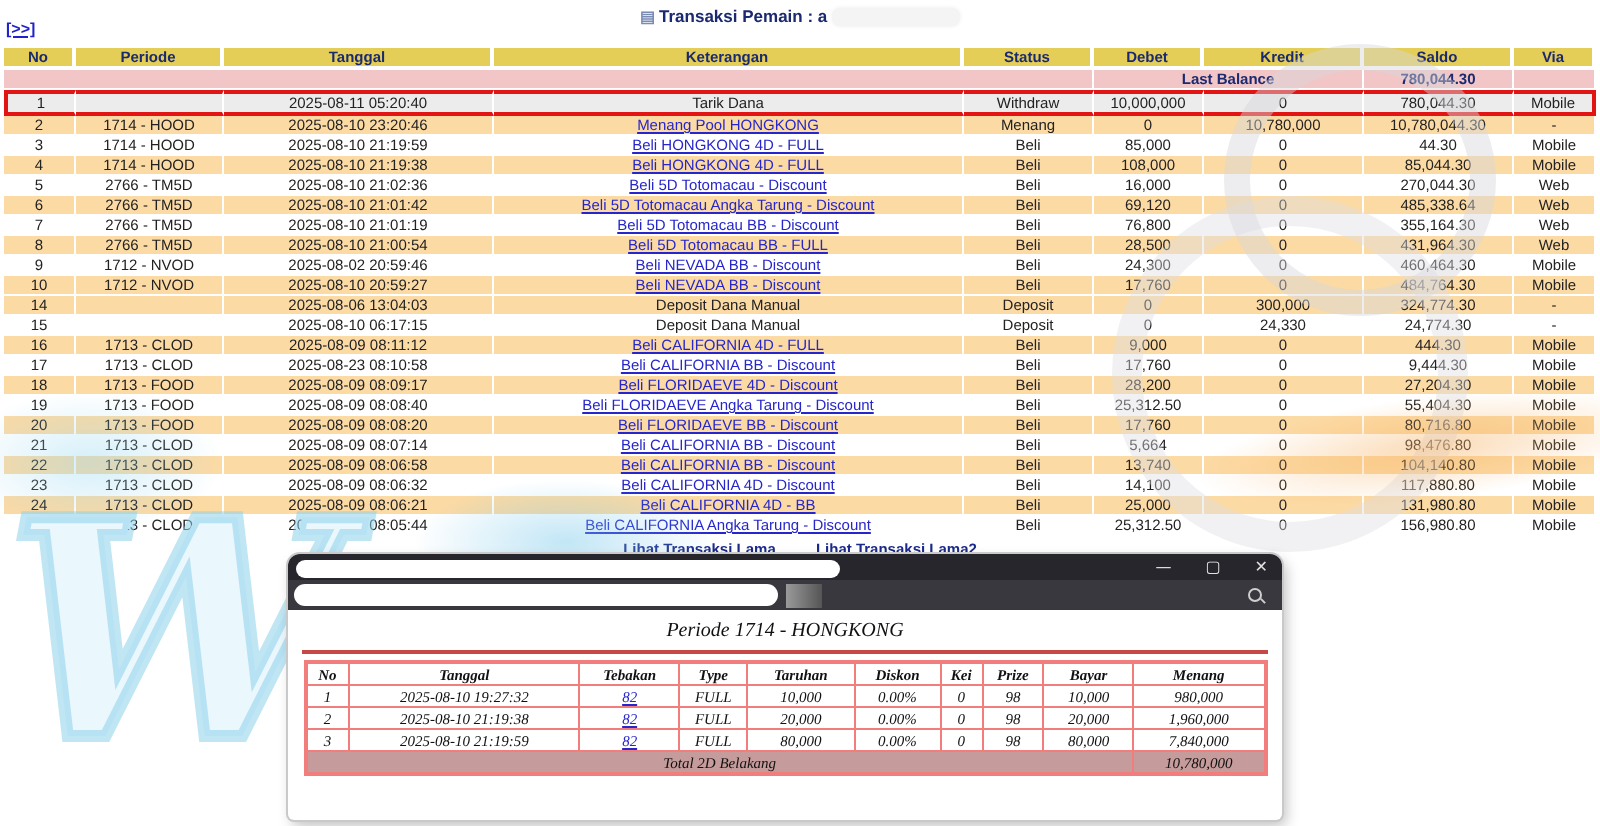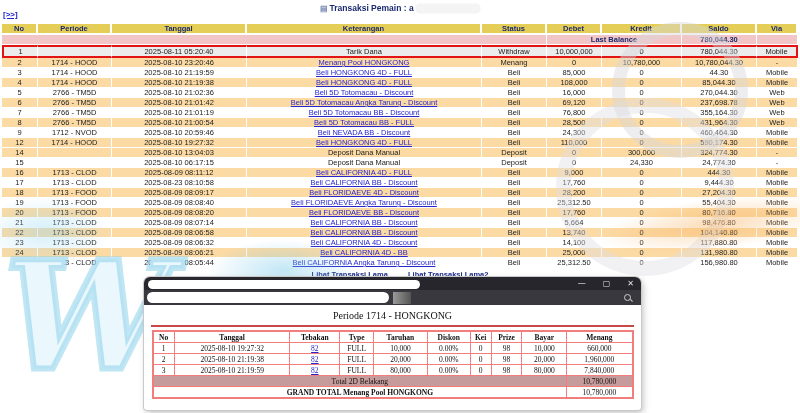--- a/index.html
+++ b/index.html
@@ -60,21 +60,21 @@
             gap:17px;color:#e3e3e3;font-size:8px;font-family:"DejaVu Sans",sans-serif;}
   .controls span{cursor:default;line-height:13px;}
   .addressbar{height:15px;background:var(--addressbar);position:relative;}
   .addr-pill{position:absolute;left:3px;top:2px;width:242px;height:11px;background:#fff;border-radius:6px;}
   .addr-box{position:absolute;left:249px;top:2px;width:18px;height:12px;
             background:linear-gradient(90deg,#9a9a9a,#555);}
   .zoom-icon{position:absolute;right:10px;top:4px;width:5px;height:5px;
              border:1px solid #cfcfcf;border-radius:50%;}
   .zoom-icon::after{content:"";position:absolute;width:3px;height:1px;background:#cfcfcf;
                     transform:rotate(45deg);right:-3px;bottom:-1px;}
-  .win-body{position:relative;height:105px;font-family:"Liberation Serif",serif;}
+  .win-body{position:relative;height:105px;font-family:"Liberation Serif",serif;font-style:italic;}
   .popup-title{padding-top:5px;text-align:center;font-size:10px;color:#111;}
   .red-rule{height:2px;background:#c84848;margin:4px 7px 3px 7px;}
   table.popup{margin:0 auto;width:482px;border-collapse:collapse;font-size:7.5px;
               font-family:"Liberation Serif",serif;border:2px solid var(--popup_border);}
   table.popup th,table.popup td{border:1px solid var(--popup_border);height:10px;padding:0;
               text-align:center;color:#111;white-space:nowrap;}
   table.popup th{font-weight:bold;}
   table.popup a{color:var(--link_blue);text-decoration:underline;}
   tr.total-row td{background:var(--total_row_bg);}
   tr.grand-row td.lbl{font-weight:bold;}
@@ -185,21 +185,21 @@
         <td>Web</td>
       </tr>
       <tr class="alt">
         <td>6</td>
         <td>2766 - TM5D</td>
         <td>2025-08-10 21:01:42</td>
         <td><a href="#" class="ketlink">Beli 5D Totomacau Angka Tarung - Discount</a></td>
         <td class="c-status">Beli</td>
         <td>69,120</td>
         <td class="c-kredit">0</td>
-        <td class="c-saldo">237,698.78</td>
+        <td class="c-saldo">485,338.64</td>
         <td>Web</td>
       </tr>
       <tr>
         <td>7</td>
         <td>2766 - TM5D</td>
         <td>2025-08-10 21:01:19</td>
         <td><a href="#" class="ketlink">Beli 5D Totomacau BB - Discount</a></td>
         <td class="c-status">Beli</td>
         <td>76,800</td>
         <td class="c-kredit">0</td>
@@ -213,43 +213,43 @@
         <td><a href="#" class="ketlink">Beli 5D Totomacau BB - FULL</a></td>
         <td class="c-status">Beli</td>
         <td>28,500</td>
         <td class="c-kredit">0</td>
         <td class="c-saldo">431,964.30</td>
         <td>Web</td>
       </tr>
       <tr>
         <td>9</td>
         <td>1712 - NVOD</td>
-        <td>2025-08-10 20:59:46</td>
+        <td>2025-08-02 20:59:46</td>
         <td><a href="#" class="ketlink">Beli NEVADA BB - Discount</a></td>
         <td class="c-status">Beli</td>
         <td>24,300</td>
         <td class="c-kredit">0</td>
         <td class="c-saldo">460,464.30</td>
         <td>Mobile</td>
       </tr>
       <tr class="alt">
-        <td>12</td>
-        <td>1714 - HOOD</td>
-        <td>2025-08-10 19:27:32</td>
-        <td><a href="#" class="ketlink">Beli HONGKONG 4D - FULL</a></td>
-        <td class="c-status">Beli</td>
-        <td>110,000</td>
-        <td class="c-kredit">0</td>
-        <td class="c-saldo">590,174.30</td>
+        <td>10</td>
+        <td>1712 - NVOD</td>
+        <td>2025-08-10 20:59:27</td>
+        <td><a href="#" class="ketlink">Beli NEVADA BB - Discount</a></td>
+        <td class="c-status">Beli</td>
+        <td>17,760</td>
+        <td class="c-kredit">0</td>
+        <td class="c-saldo">484,764.30</td>
         <td>Mobile</td>
       </tr>
       <tr class="alt">
         <td>14</td>
         <td></td>
-        <td>2025-08-10 13:04:03</td>
+        <td>2025-08-06 13:04:03</td>
         <td>Deposit Dana Manual</td>
         <td class="c-status">Deposit</td>
         <td>0</td>
         <td class="c-kredit">300,000</td>
         <td class="c-saldo">324,774.30</td>
         <td>-</td>
       </tr>
       <tr>
         <td>15</td>
         <td></td>
@@ -427,21 +427,21 @@
           <tr>
             <td>1</td>
             <td>2025-08-10 19:27:32</td>
             <td><a href="#" class="ketlink">82</a></td>
             <td>FULL</td>
             <td>10,000</td>
             <td>0.00%</td>
             <td>0</td>
             <td>98</td>
             <td>10,000</td>
-            <td>660,000</td>
+            <td>980,000</td>
           </tr>
           <tr>
             <td>2</td>
             <td>2025-08-10 21:19:38</td>
             <td><a href="#" class="ketlink">82</a></td>
             <td>FULL</td>
             <td>20,000</td>
             <td>0.00%</td>
             <td>0</td>
             <td>98</td>
@@ -459,20 +459,16 @@
             <td>98</td>
             <td>80,000</td>
             <td>7,840,000</td>
           </tr>
         </tbody>
       <tbody>
         <tr class="total-row">
           <td colspan="9">Total 2D Belakang</td>
           <td>10,780,000</td>
         </tr>
-        <tr class="grand-row">
-          <td colspan="9" class="lbl">GRAND TOTAL  Menang Pool HONGKONG</td>
-          <td>10,780,000</td>
-        </tr>
       </tbody>
     </table>
   </div>
 </div>
 
 </body></html>

